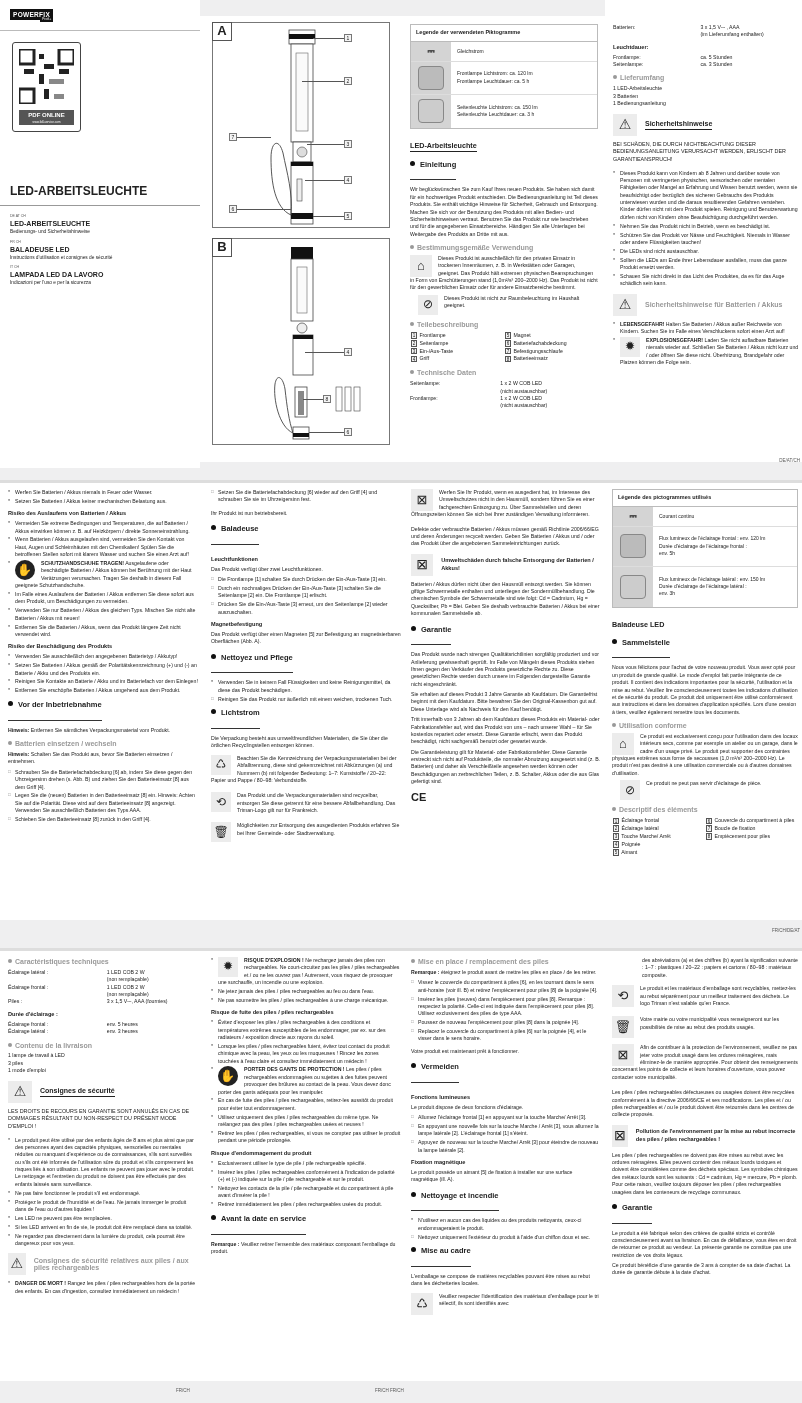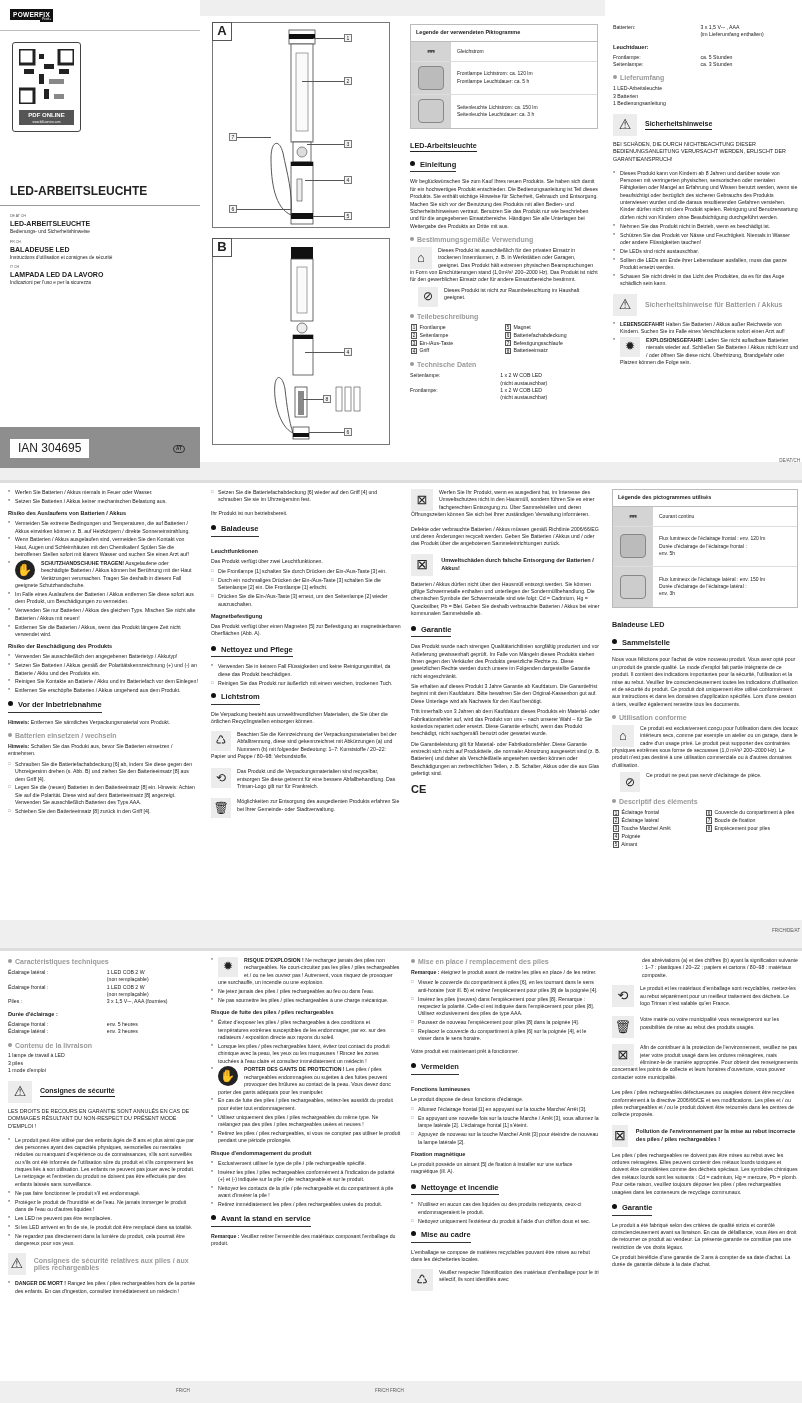--- a/index.html
+++ b/index.html
@@ -2,21 +2,21 @@
 <html><head>
 <meta charset="utf-8">
 <style>
 *{box-sizing:border-box;margin:0;padding:0}
 html,body{width:802px;height:1403px;background:#fff;overflow:hidden}
 body{font-family:"Liberation Sans",sans-serif;color:#222;font-size:5.2px;line-height:1.42;position:relative}
 .sheet{position:absolute;left:0;width:802px;overflow:hidden}
 .gray{position:absolute;background:#efeff0}
 .col{position:absolute;overflow:hidden}
 p{margin-bottom:3px}
-.h2{font-weight:bold;font-size:7.5px;border-bottom:1px solid #333;display:inline-block;padding-bottom:1px;margin:4px 0 6px}
+.h2{font-weight:bold;font-size:7.5px;border-bottom:1px solid #333;display:inline-block;padding-bottom:9px;margin:4px 0 6px}
 .h2 .dot{display:inline-block;width:5px;height:5px;border-radius:50%;background:#111;margin-right:5px;vertical-align:1px}
 .h3{font-weight:bold;font-size:7px;color:#999;margin:5px 0 2px}
 .h3 .dot{display:inline-block;width:4px;height:4px;border-radius:50%;background:#999;margin-right:3px;vertical-align:1px}
 .h4{font-weight:bold;font-size:5.6px;margin:5px 0 2px}
 .title{font-weight:bold;font-size:7.2px;border-bottom:1px solid #222;display:inline-block;margin:4px 0 4px}
 ul{list-style:none}
 li{position:relative;padding-left:7px;margin-bottom:1.5px}
 li:before{content:"\25A0";position:absolute;left:0;top:0;font-size:3.5px;color:#999}
 li.sq:before{content:"\25A1";color:#888;font-size:4.5px}
 .num{display:inline-block;border:0.6px solid #555;background:#f0f0f0;font-size:4.5px;width:6px;height:6.5px;line-height:6px;text-align:center;vertical-align:middle;margin:0 1px}
@@ -83,24 +83,20 @@
         <div style="font-size:3.5px;color:#555">FR CH</div>
         <div style="font-weight:bold;font-size:7px">BALADEUSE LED</div>
         <div style="font-size:4.8px">Instructions d'utilisation et consignes de sécurité</div>
       </div>
       <div>
         <div style="font-size:3.5px;color:#555">IT CH</div>
         <div style="font-weight:bold;font-size:7px">LAMPADA LED DA LAVORO</div>
         <div style="font-size:4.8px">Indicazioni per l'uso e per la sicurezza</div>
       </div>
     </div>
-    <div style="position:absolute;left:0;top:427px;width:200px;height:41px;background:#8e8e8e">
-      <div style="position:absolute;left:10px;top:12px;background:#fff;font-size:12px;padding:1px 8px">IAN 304695</div>
-      <div style="position:absolute;left:173px;top:18px;border:0.8px solid #333;border-radius:4px;font-size:4.5px;padding:0 2px;font-weight:bold">AT</div>
-    </div>
     <div class="gray" style="left:0;top:468px;width:200px;height:12px"></div>
   </div>
 
   <div class="gray" style="left:200px;top:0;width:405px;height:16px"></div>
   <div class="gray" style="left:200px;top:462px;width:602px;height:18px"></div>
   <div class="fig" style="left:212px;top:22px;width:178px;height:206px">
     <div class="figlabel">A</div>
     <svg width="178" height="206" style="position:absolute;left:0;top:0">
       <rect x="76" y="7" width="26" height="14" fill="#fff" stroke="#444" stroke-width="0.8"></rect>
         <rect x="76" y="11" width="26" height="5" fill="#111"></rect>
@@ -467,21 +463,21 @@
       <li>Utilisez uniquement des piles / piles rechargeables du même type. Ne mélangez pas des piles / piles rechargeables usées et neuves !</li>
       <li>Retirez les piles / piles rechargeables, si vous ne comptez pas utiliser le produit pendant une période prolongée.</li>
     </ul>
     <div class="h4">Risque d'endommagement du produit</div>
     <ul>
       <li>Exclusivement utiliser le type de pile / pile rechargeable spécifié.</li>
       <li>Insérez les piles / piles rechargeables conformément à l'indication de polarité (+) et (-) indiquée sur la pile / pile rechargeable et sur le produit.</li>
       <li>Nettoyez les contacts de la pile / pile rechargeable et du compartiment à pile avant d'insérer la pile !</li>
       <li>Retirez immédiatement les piles / piles rechargeables usées du produit.</li>
     </ul>
-    <div class="h2"><span class="dot"></span><span>Avant la stand en service</span></div>
+    <div class="h2"><span class="dot"></span><span>Avant la date en service</span></div>
     <p><b>Remarque :</b><span> Veuillez retirer l'ensemble des matériaux composant l'emballage du produit.</span></p>
   </div>
 
   <div class="col" style="left:411px;top:6px;width:190px;height:424px">
     <div class="h3" style="margin-top:0"><span class="dot"></span><span>Mise en place / remplacement des piles</span></div>
     <p><b>Remarque :</b><span> éteignez le produit avant de mettre les piles en place / de les retirer.</span></p>
     <ul>
       <li class="sq">Vissez le couvercle du compartiment à piles [6], en les tournant dans le sens anti-horaire (voir ill. B) et retirez l'empiècement pour piles [8] de la poignée [4].</li>
       <li class="sq">Insérez les piles (neuves) dans l'empiècement pour piles [8]. Remarque : respectez la polarité. Celle-ci est indiquée dans l'empiècement pour piles [8]. Utilisez exclusivement des piles de type AAA.</li>
       <li class="sq">Poussez de nouveau l'empiècement pour piles [8] dans la poignée [4].</li>

